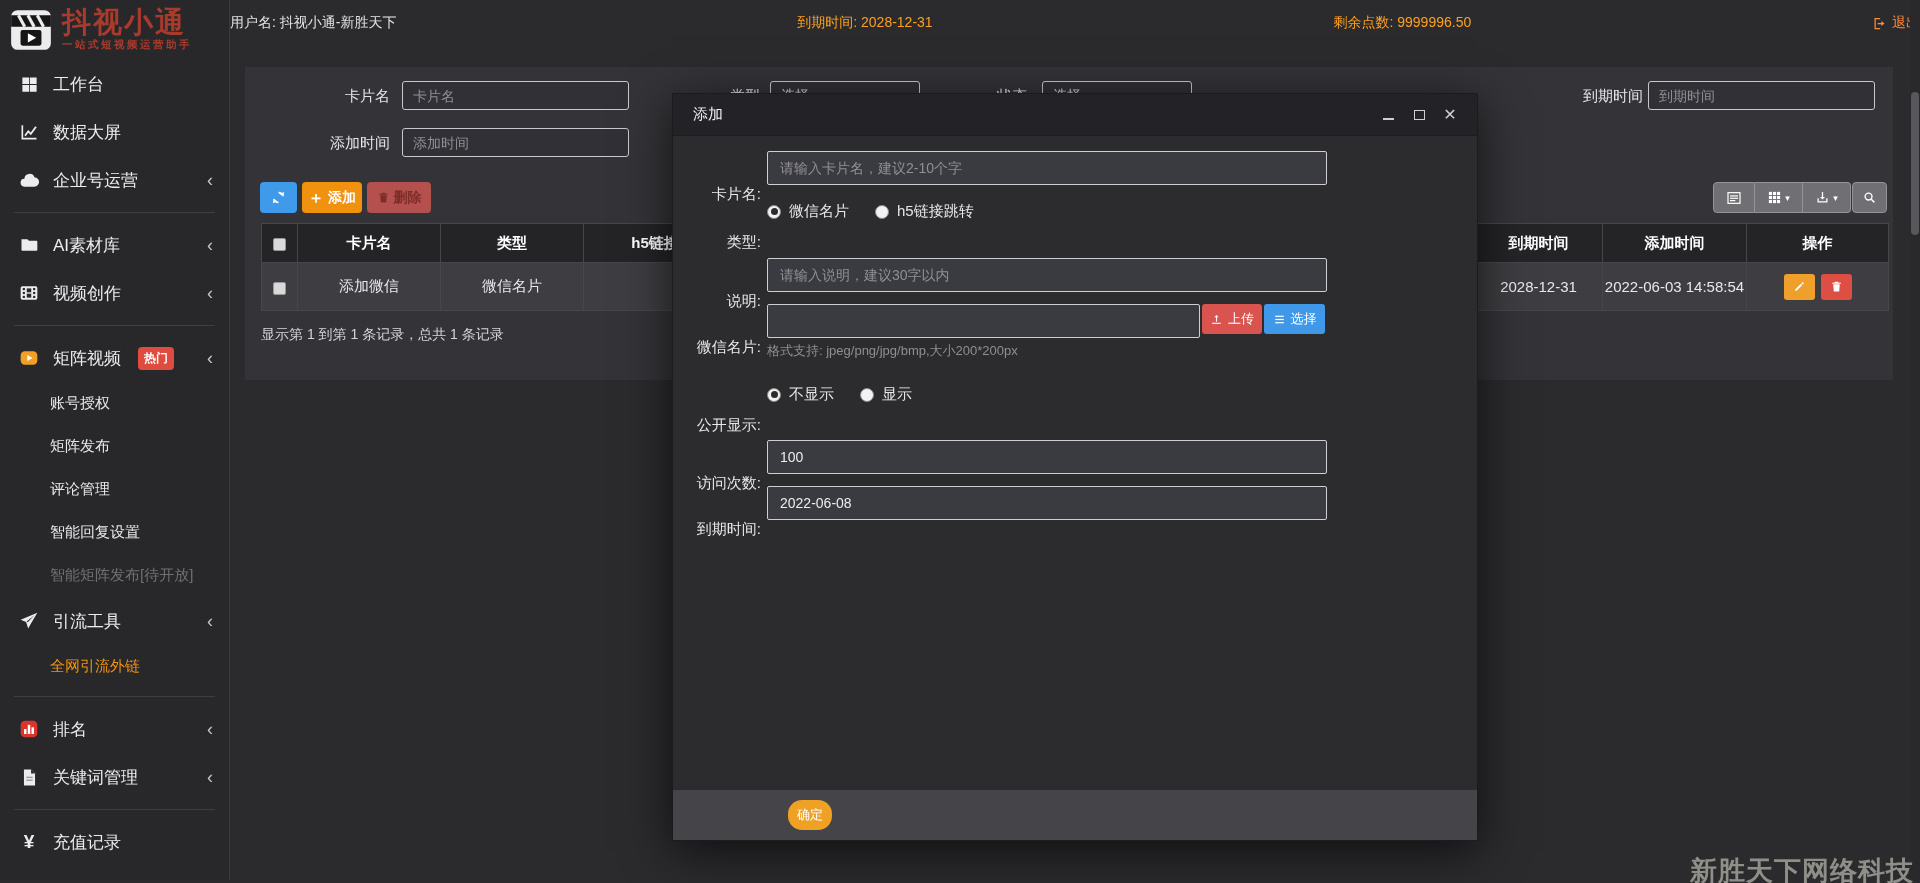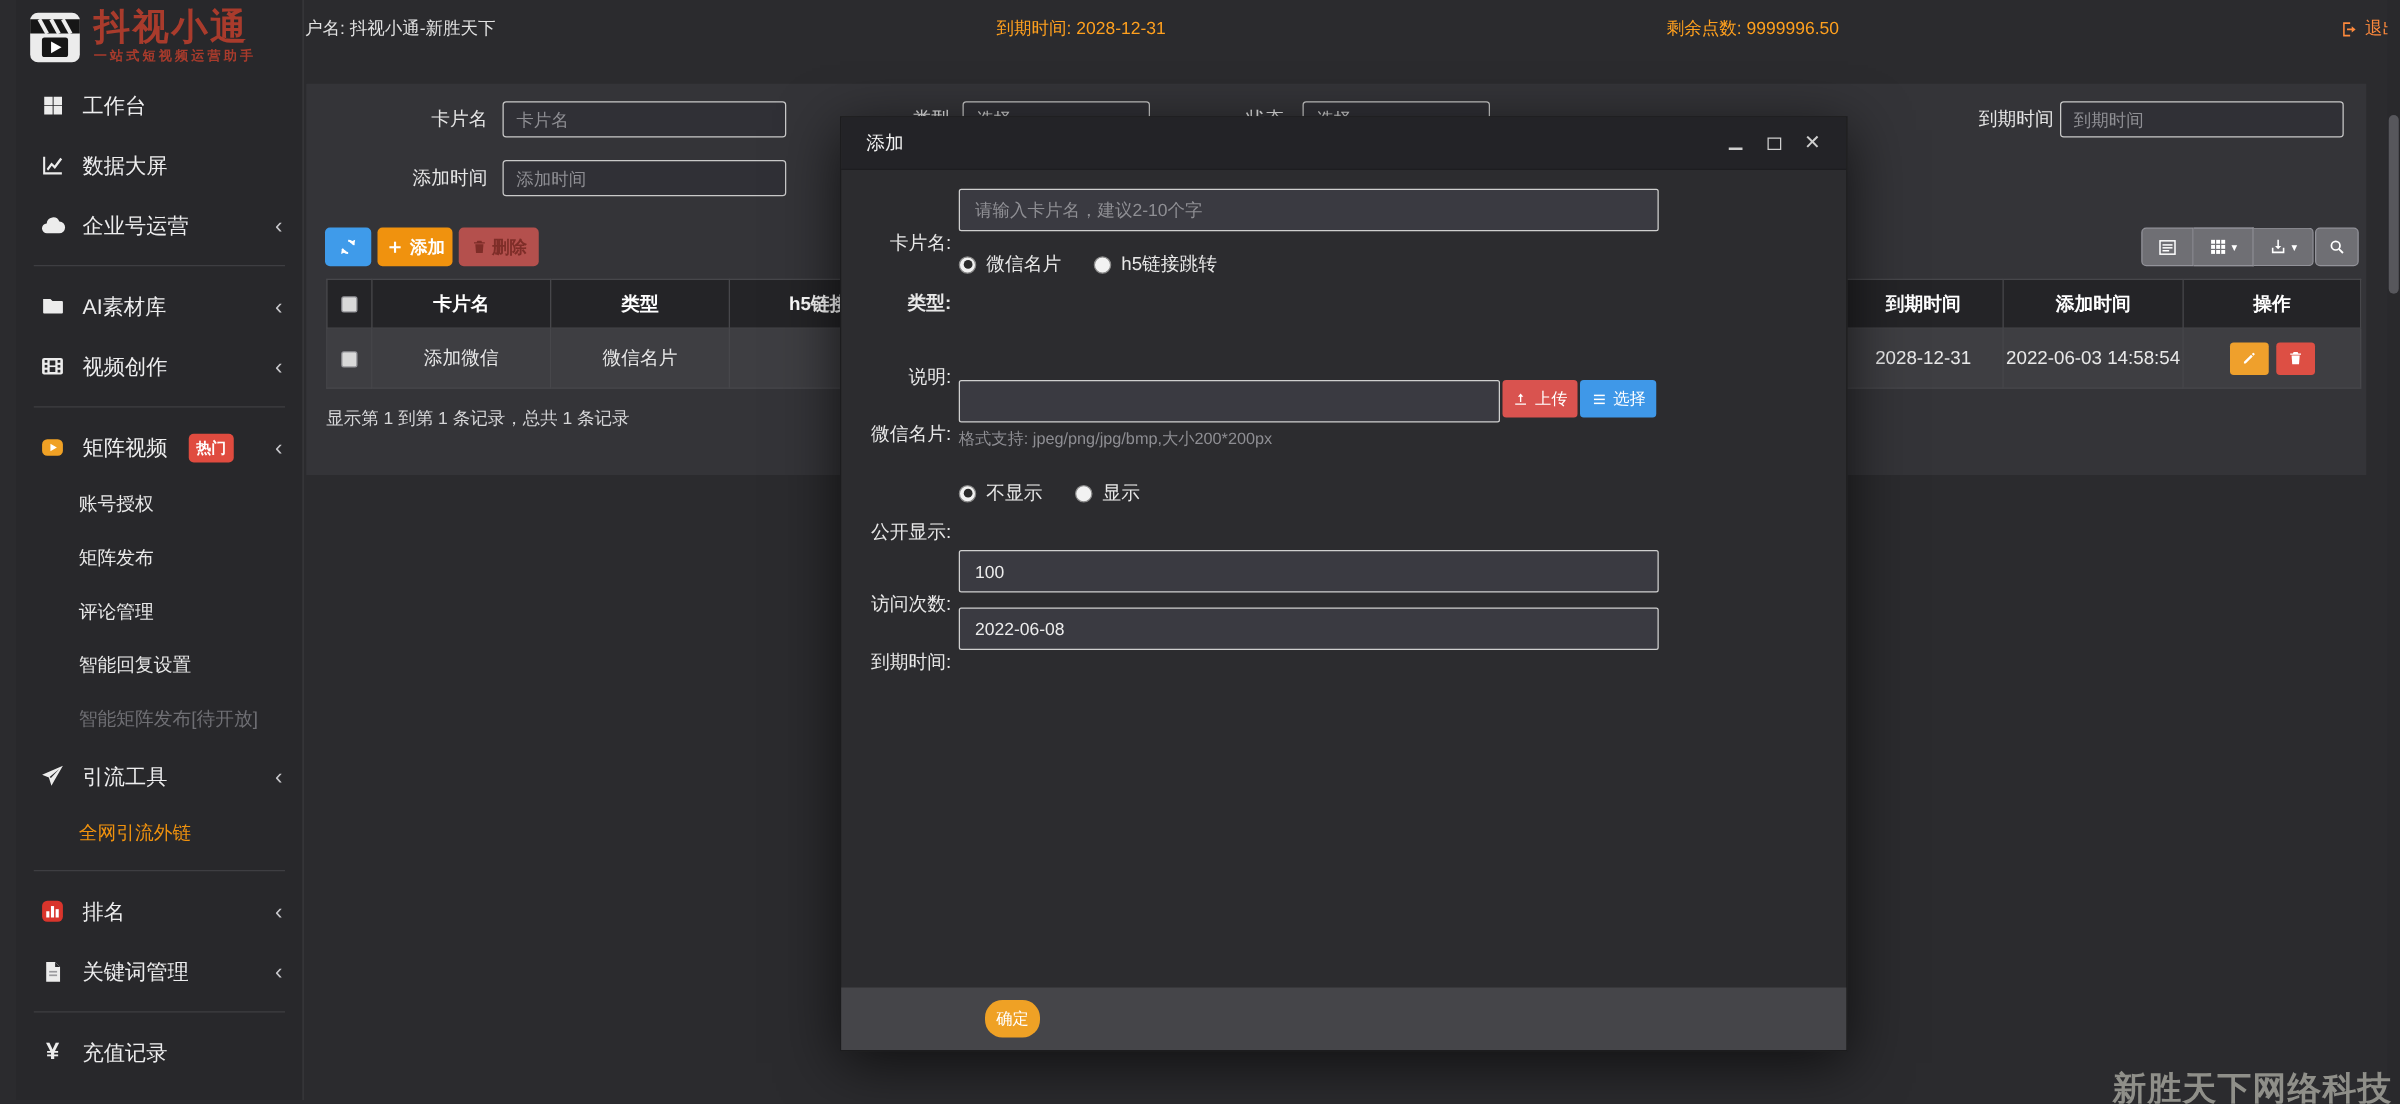--- a/index.html
+++ b/index.html
@@ -11,21 +11,21 @@
     color:#e6e6e6;
   }
   svg { display:block; }
 
   
   .topbar{position:absolute;left:230px;right:0;top:0;height:46px;display:flex;align-items:center;justify-content:space-between;gap:44px;font-size:14px;color:#e2e2e2;}
   .topbar .orange{color:#ffa01e;}
   .logout{display:flex;align-items:center;gap:5px;color:#ff8a3c;cursor:pointer;}
 
   
-  .sidebar{position:absolute;left:13px;top:0;width:230px;height:880px;background:#28282b;border-right:1px solid #3a3a3e;}
+  .sidebar{position:absolute;left:0;top:0;width:230px;height:880px;background:#28282b;border-right:1px solid #3a3a3e;}
   .logo{display:flex;align-items:flex-start;gap:8px;padding:7px 8px 0 8px;height:60px;}
   .logo-text{display:flex;flex-direction:column;}
   .logo-title{color:#a93b2c;font-size:29px;font-weight:bold;letter-spacing:2px;line-height:30px;}
   .logo-sub{color:#a93b2c;font-size:10.5px;letter-spacing:2.5px;font-weight:bold;margin-top:1px;}
   .s-item{display:flex;align-items:center;gap:13px;height:48px;padding:0 16px 0 18px;font-size:17px;color:#ededee;cursor:pointer;}
   .s-sub{display:flex;align-items:center;height:43px;padding-left:50px;font-size:15px;color:#e8e8e8;cursor:pointer;}
   .s-sub.disabled{color:#6f6f74;}
   .s-sub.active{color:#f0920e;}
   .s-div{border-top:1px solid #3e3e42;margin:8px 14px;}
   .chev{margin-left:auto;color:#c8c8cc;font-size:18px;line-height:1;}
@@ -422,33 +422,34 @@
       <span class="mc">
           <span class="mc-max"></span>
         </span>
       <span class="mc mc-close">✕</span>
     </span>
   </div>
 
   <span class="m-label" style="top:63px;">卡片名:</span>
   <input class="m-inp" style="top: 57px;" placeholder="请输入卡片名，建议2-10个字">
 
-  <span class="m-label" style="top:111px;font-weight:bold;">类型:</span>
+  <span class="m-label" style="top:111px;">类型:</span>
   <div class="radios" style="top:108px;">
     <span class="radio">
       <span class="rdot on"></span>
       <span>微信名片</span>
     </span>
     <span class="radio">
       <span class="rdot"></span>
       <span>h5链接跳转</span>
     </span>
   </div>
 
   <span class="m-label" style="top:170px;">说明:</span>
+  <input class="m-inp" style="top: 164px;" placeholder="请输入说明，建议30字以内">
 
   <span class="m-label" style="top:216px;">微信名片:</span>
   <input class="m-inp" style="top: 210px; width: 433px;">
   <button class="m-btn m-upload" style="top:210px;">
     <span>
       <svg width="13" height="13" viewBox="0 0 24 24" fill="#fff">
           <path d="M11 16h2V8h3l-4-4.5L8 8h3z"></path>
           <path d="M4 18v2h16v-2z"></path>
         </svg>
     </span>

